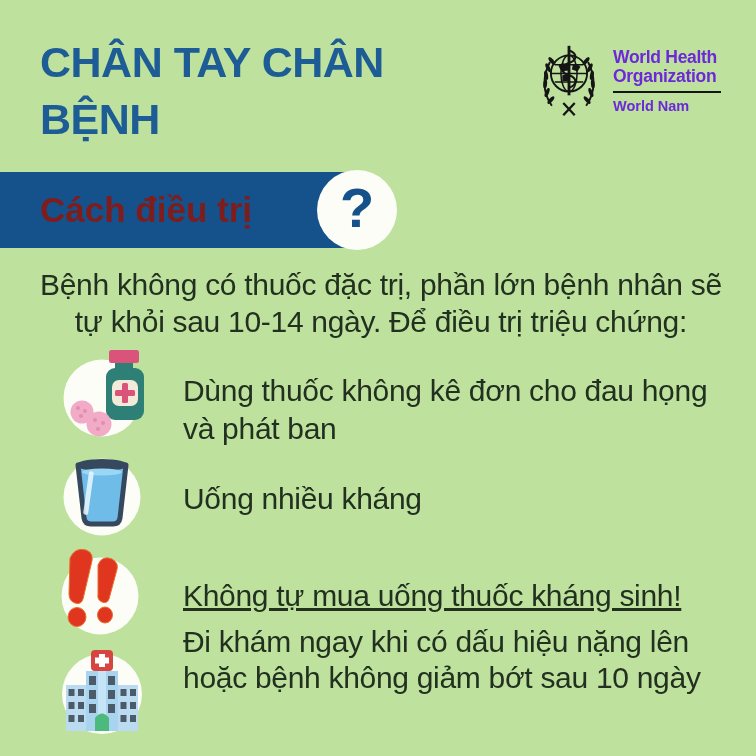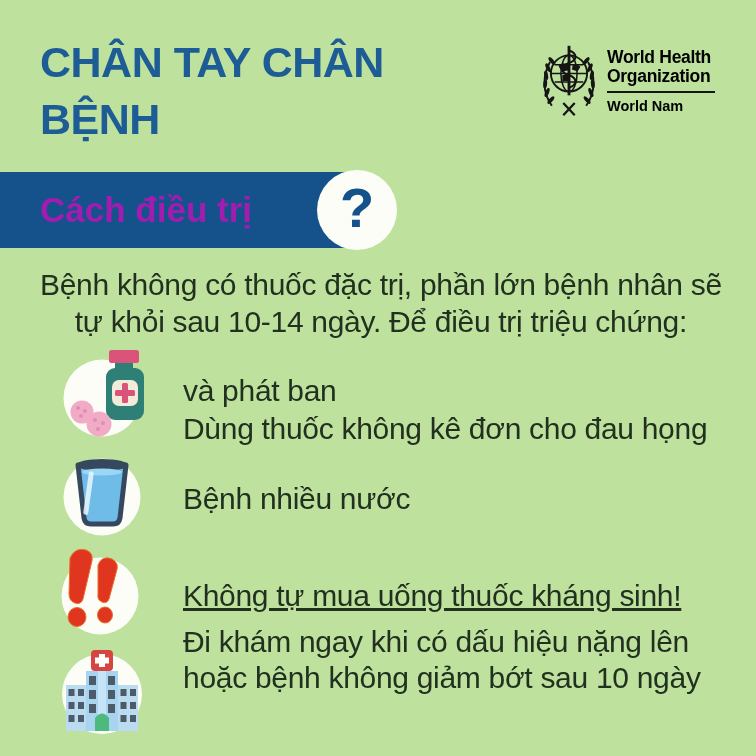--- a/index.html
+++ b/index.html
@@ -18,32 +18,32 @@
     background:var(--bg);
   }
   
   .title{
     position:absolute;left:40px;top:34px;
     color:var(--title-blue);font-size:43px;font-weight:bold;line-height:57px;
     letter-spacing:-0.5px;
   }
   .who-logo{position:absolute;left:538px;top:42px;display:flex;}
   .who-emblem{width:62px;height:80px;flex:0 0 auto;}
-  .who-textblock{margin-left:7px;padding-top:6px;color:#000000;}
+  .who-textblock{margin-left:13px;padding-top:6px;color:#6d28d9;}
   .who-org{font-size:17.5px;font-weight:bold;line-height:19px;letter-spacing:-0.3px;}
   .who-divider{width:108px;height:2px;background:#151515;margin-top:5px;}
   .who-country{font-size:14.5px;font-weight:bold;margin-top:5px;}
   
   .banner-rect{
     position:absolute;left:0;top:172px;width:360px;height:76px;
     background:var(--banner-blue);
   }
   .banner-label{
     position:absolute;left:40px;top:172px;height:76px;display:flex;align-items:center;
-    color:#a21caf;font-size:35px;font-weight:bold;
+    color:#7f1d1d;font-size:35px;font-weight:bold;
   }
   .banner-circle{
     position:absolute;left:317px;top:170px;width:80px;height:80px;border-radius:50%;
     background:var(--circle-white);display:flex;align-items:center;justify-content:center;
   }
   .banner-circle span{
     color:var(--banner-blue);font-size:56px;font-weight:bold;line-height:1;
     padding-bottom:4px;
   }
   
@@ -144,33 +144,33 @@
         <circle cx="25" cy="68" r="2"></circle>
     </g>
     <circle cx="43" cy="76" r="12.5" fill="#F2ABC6"></circle>
     <g fill="#DE8FB2">
       <circle cx="39" cy="72" r="2"></circle>
         <circle cx="47" cy="75" r="2"></circle>
         <circle cx="42" cy="81" r="2"></circle>
     </g>
   </svg>
   <div class="item-text t1">
+    <div>Dùng thuốc không kê đơn cho đau họng</div>
     <div>và phát ban</div>
-    <div>Dùng thuốc không kê đơn cho đau họng</div>
   </div>
 
   <svg class="icon-svg" style="left:56px;top:450px" width="92" height="92" viewBox="0 0 92 92" xmlns="http://www.w3.org/2000/svg">
     <circle cx="46" cy="47" r="38.5" fill="#FCFDF6"></circle>
     <path d="M22 15 L28 68 Q29 74 35 74 L57 74 Q63 74 64 68 L70 15 Z" fill="#6FBCE9" stroke="#36485E" stroke-width="5" stroke-linejoin="round"></path>
     <ellipse cx="46" cy="15" rx="26" ry="6" fill="#36485E"></ellipse>
     <ellipse cx="46" cy="22" rx="20" ry="3.5" fill="#9AD7F5"></ellipse>
     <rect x="30" y="21" width="5" height="44" rx="2.5" fill="#EAF7FE" opacity="0.85" transform="rotate(8 32 43)"></rect>
   </svg>
   <div class="item-text t2">
-    <div>Bệnh nhiều nước</div>
+    <div>Uống nhiều kháng</div>
   </div>
 
   <svg class="icon-svg" style="left:54px;top:546px" width="92" height="100" viewBox="0 0 92 100" xmlns="http://www.w3.org/2000/svg">
     <circle cx="46" cy="50" r="38.5" fill="#FCFDF6"></circle>
     <g fill="#E0351F" stroke="#E8702B" stroke-width="1">
       <path d="M16 12 Q21 1 32 4 Q41 7 37 19 L29 53 Q27 59 21 57 Q15 55 15 48 Z"></path>
       <ellipse cx="23" cy="71" rx="9" ry="9.5"></ellipse>
       <path d="M44 19 Q48 9 58 13 Q66 17 62 27 L55 53 Q53 58 48 56 Q43 54 44 48 Z"></path>
       <ellipse cx="51" cy="69" rx="7.5" ry="8"></ellipse>
     </g>

